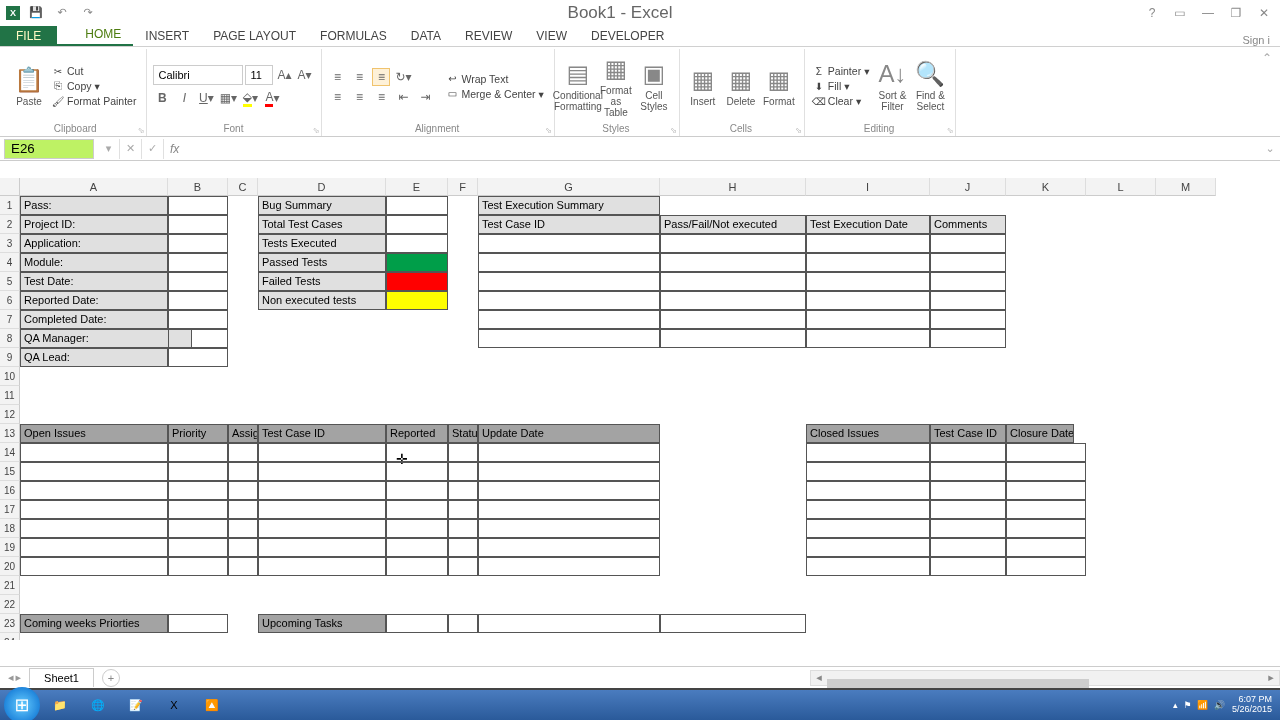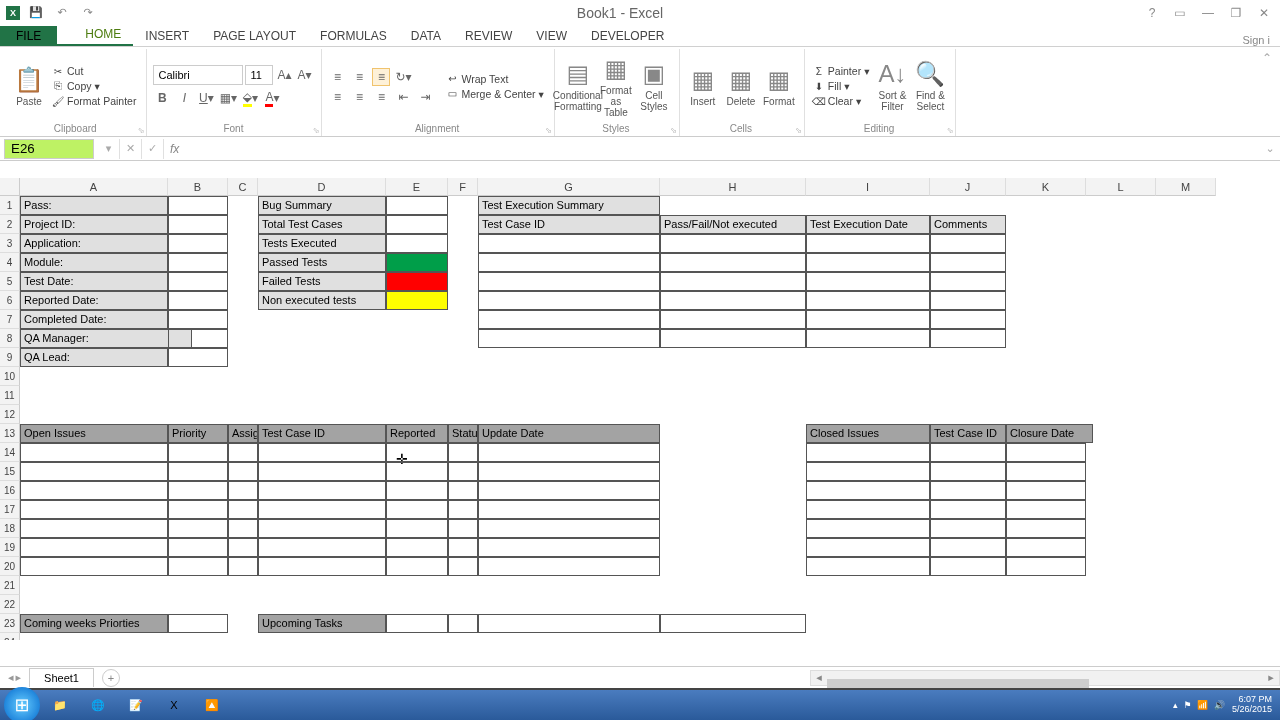--- a/index.html
+++ b/index.html
@@ -3,27 +3,27 @@
 <meta charset="utf-8">
 <style>
 * { margin: 0; padding: 0; box-sizing: border-box; }
 body { font-family: "Segoe UI", Arial, sans-serif; font-size: 11px; background: #fff; overflow: hidden; width: 1280px; height: 720px; position: relative; }
 
 
 .titlebar { height: 25px; background: #fff; display: flex; align-items: center; padding: 0 6px; }
 .titlebar .xl-icon { width: 14px; height: 14px; background: #217346; color: #fff; font-size: 9px; font-weight: bold; display: flex; align-items: center; justify-content: center; margin-right: 6px; }
 .qat { display: flex; gap: 6px; align-items: center; }
 .qat-btn { width: 20px; height: 20px; display: flex; align-items: center; justify-content: center; color: #888; cursor: pointer; }
-.titlebar .title-text { flex: 1; text-align: center; color: #666; font-size: 14px; }
+.titlebar .title-text { flex: 1; text-align: center; color: #666; font-size: 17px; }
 .win-controls { display: flex; gap: 8px; }
 .win-btn { width: 20px; height: 20px; font-size: 12px; color: #888; display: flex; align-items: center; justify-content: center; cursor: pointer; }
 
 
 .tabbar { height: 22px; background: #fff; display: flex; align-items: flex-end; padding-left: 0; border-bottom: 1px solid #d0d0d0; }
-.filetab { background: #217346; color: #000000; padding: 3px 16px; font-size: 12px; cursor: pointer; }
+.filetab { background: #217346; color: #fef9c3; padding: 3px 16px; font-size: 12px; cursor: pointer; }
 .ribbontab { padding: 3px 12px; font-size: 12px; color: #444; cursor: pointer; text-transform: uppercase; }
 .ribbontab.active { color: #4d7c0f; border-bottom: 2px solid #217346; padding-left: 28px; }
 .signin { margin-left: auto; padding-right: 10px; color: #888; font-size: 11px; }
 
 
 .ribbon { height: 90px; background: #fff; display: flex; border-bottom: 1px solid #ccc; padding: 2px 6px 0; }
 .group { border-right: 1px solid #e0e0e0; padding: 0 8px 0 6px; display: flex; flex-direction: column; }
 .group-body { flex: 1; display: flex; align-items: center; gap: 4px; }
 .group-label { font-size: 10px; color: #888; text-align: center; padding-bottom: 2px; position: relative; }
 .group-label::after { content: "⬂"; position: absolute; right: -6px; bottom: 1px; font-size: 8px; color: #aaa; }
@@ -419,21 +419,21 @@
       <div class="cell bord" style="left: 458px; top: 342px; width: 182px; height: 19px;"></div>
       <div class="cell bord" style="left: 0px; top: 361px; width: 148px; height: 19px;"></div>
       <div class="cell bord" style="left: 148px; top: 361px; width: 60px; height: 19px;"></div>
       <div class="cell bord" style="left: 208px; top: 361px; width: 30px; height: 19px;"></div>
       <div class="cell bord" style="left: 238px; top: 361px; width: 128px; height: 19px;"></div>
       <div class="cell bord" style="left: 366px; top: 361px; width: 62px; height: 19px;"></div>
       <div class="cell bord" style="left: 428px; top: 361px; width: 30px; height: 19px;"></div>
       <div class="cell bord" style="left: 458px; top: 361px; width: 182px; height: 19px;"></div>
       <div class="cell hdr" style="left: 786px; top: 228px; width: 124px; height: 19px;">Closed Issues</div>
       <div class="cell hdr" style="left: 910px; top: 228px; width: 76px; height: 19px;">Test Case ID</div>
-      <div class="cell hdr" style="left: 986px; top: 228px; width: 87px; height: 19px;">Closure Date</div>
+      <div class="cell hdr" style="left: 986px; top: 228px; width: 68px; height: 19px;">Closure Date</div>
       <div class="cell bord" style="left: 786px; top: 247px; width: 124px; height: 19px;"></div>
       <div class="cell bord" style="left: 910px; top: 247px; width: 76px; height: 19px;"></div>
       <div class="cell bord" style="left: 986px; top: 247px; width: 80px; height: 19px;"></div>
       <div class="cell bord" style="left: 786px; top: 266px; width: 124px; height: 19px;"></div>
       <div class="cell bord" style="left: 910px; top: 266px; width: 76px; height: 19px;"></div>
       <div class="cell bord" style="left: 986px; top: 266px; width: 80px; height: 19px;"></div>
       <div class="cell bord" style="left: 786px; top: 285px; width: 124px; height: 19px;"></div>
       <div class="cell bord" style="left: 910px; top: 285px; width: 76px; height: 19px;"></div>
       <div class="cell bord" style="left: 986px; top: 285px; width: 80px; height: 19px;"></div>
       <div class="cell bord" style="left: 786px; top: 304px; width: 124px; height: 19px;"></div>

